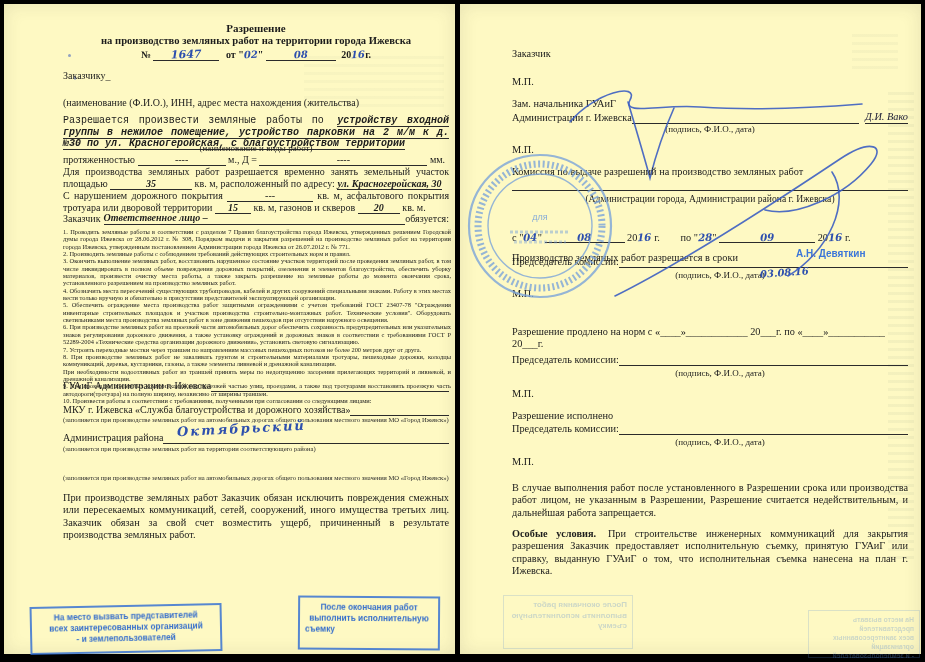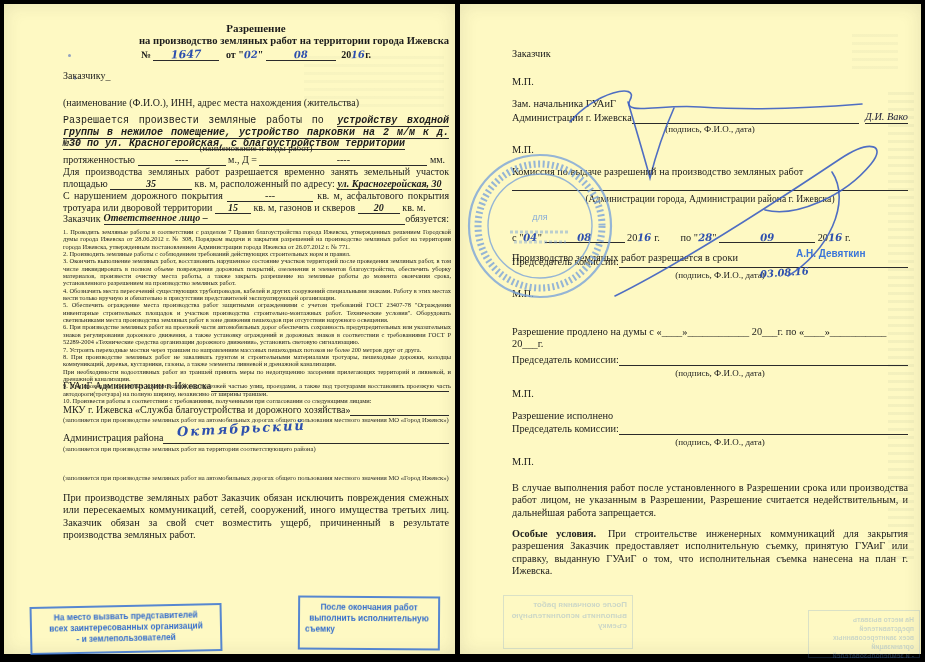--- a/index.html
+++ b/index.html
@@ -54,21 +54,21 @@
 </head>
 <body>
 
 <div class="page page1">
 
   <div class="speck" style="left:64px;top:50px;width:3px;height:3px;"></div>
   <div class="speck" style="left:70px;top:72px;width:2px;height:4px;"></div>
   <div class="bleed" style="left:300px;top:52px;width:140px;height:56px;opacity:.35;"></div>
 
   <div class="abs ctr b" style="left:59px;top:18px;width:386px;font-size:11px;line-height:12px;">Разрешение</div>
-  <div class="abs ctr b" style="left:59px;top:31px;width:386px;font-size:10.6px;line-height:12px;text-align:right;">на производство земляных работ на территории города Ижевска</div>
+  <div class="abs ctr b" style="left:59px;top:31px;width:386px;font-size:10.6px;line-height:12px;">на производство земляных работ на территории города Ижевска</div>
 
   <div class="abs ctr b body-txt" style="left:59px;top:45px;width:386px;">
     <span>№</span>
     <span class="ul" style="width:66px;"><span class="hw" style="font-size:11px;">1647</span></span>
     <span style="margin-left:4px;">от "</span><span class="hw" style="font-size:10px;">02</span><span>"</span>
     <span class="ul" style="width:70px;"><span class="hw" style="font-size:10px;">08</span></span>
     <span style="margin-left:3px;">20</span><span class="hw" style="font-size:10px;">16</span><span>г.</span>
   </div>
 
   <div class="abs body-txt" style="left:59px;top:66px;">Заказчику_</div>
@@ -218,21 +218,21 @@
     <text x="76" y="70" text-anchor="middle" font-size="9" fill="#7ba4da" opacity=".9" font-family="Liberation Sans, sans-serif">для</text>
     <line x1="46" y1="82" x2="106" y2="82" stroke="#7ba4da" stroke-width="3" stroke-dasharray="3 2" opacity=".5"></line>
     <line x1="50" y1="92" x2="102" y2="92" stroke="#7ba4da" stroke-width="3" stroke-dasharray="3 2" opacity=".4"></line>
   </svg>
 
   <svg style="left:130px;top:110px;" width="310" height="190" viewBox="0 0 310 190">
     <path class="sigpath" d="M25,182 C90,150 175,95 250,45 C282,24 296,32 281,50 C255,82 205,104 175,96"></path>
     <path class="sigpath" d="M242,58 C262,88 238,138 198,162"></path>
   </svg>
 
-  <div class="abs body-txt2" style="left:52px;top:322px;width:396px;">Разрешение продлено на думы с «____»____________ 20___г. по «____»___________ 20___г.</div>
+  <div class="abs body-txt2" style="left:52px;top:322px;width:396px;">Разрешение продлено на норм с «____»____________ 20___г. по «____»___________ 20___г.</div>
 
   <div class="abs body-txt2 fl" style="left:52px;top:350px;width:396px;">
     <span>Председатель комиссии:</span>
     <span class="fill"></span>
   </div>
   <div class="abs ctr" style="left:150px;top:364px;width:220px;font-size:9px;">(подпись, Ф.И.О., дата)</div>
   <div class="abs body-txt2" style="left:52px;top:384px;">М.П.</div>
 
   <div class="abs body-txt2" style="left:52px;top:406px;">Разрешение исполнено</div>
   <div class="abs body-txt2 fl" style="left:52px;top:419px;width:396px;">

